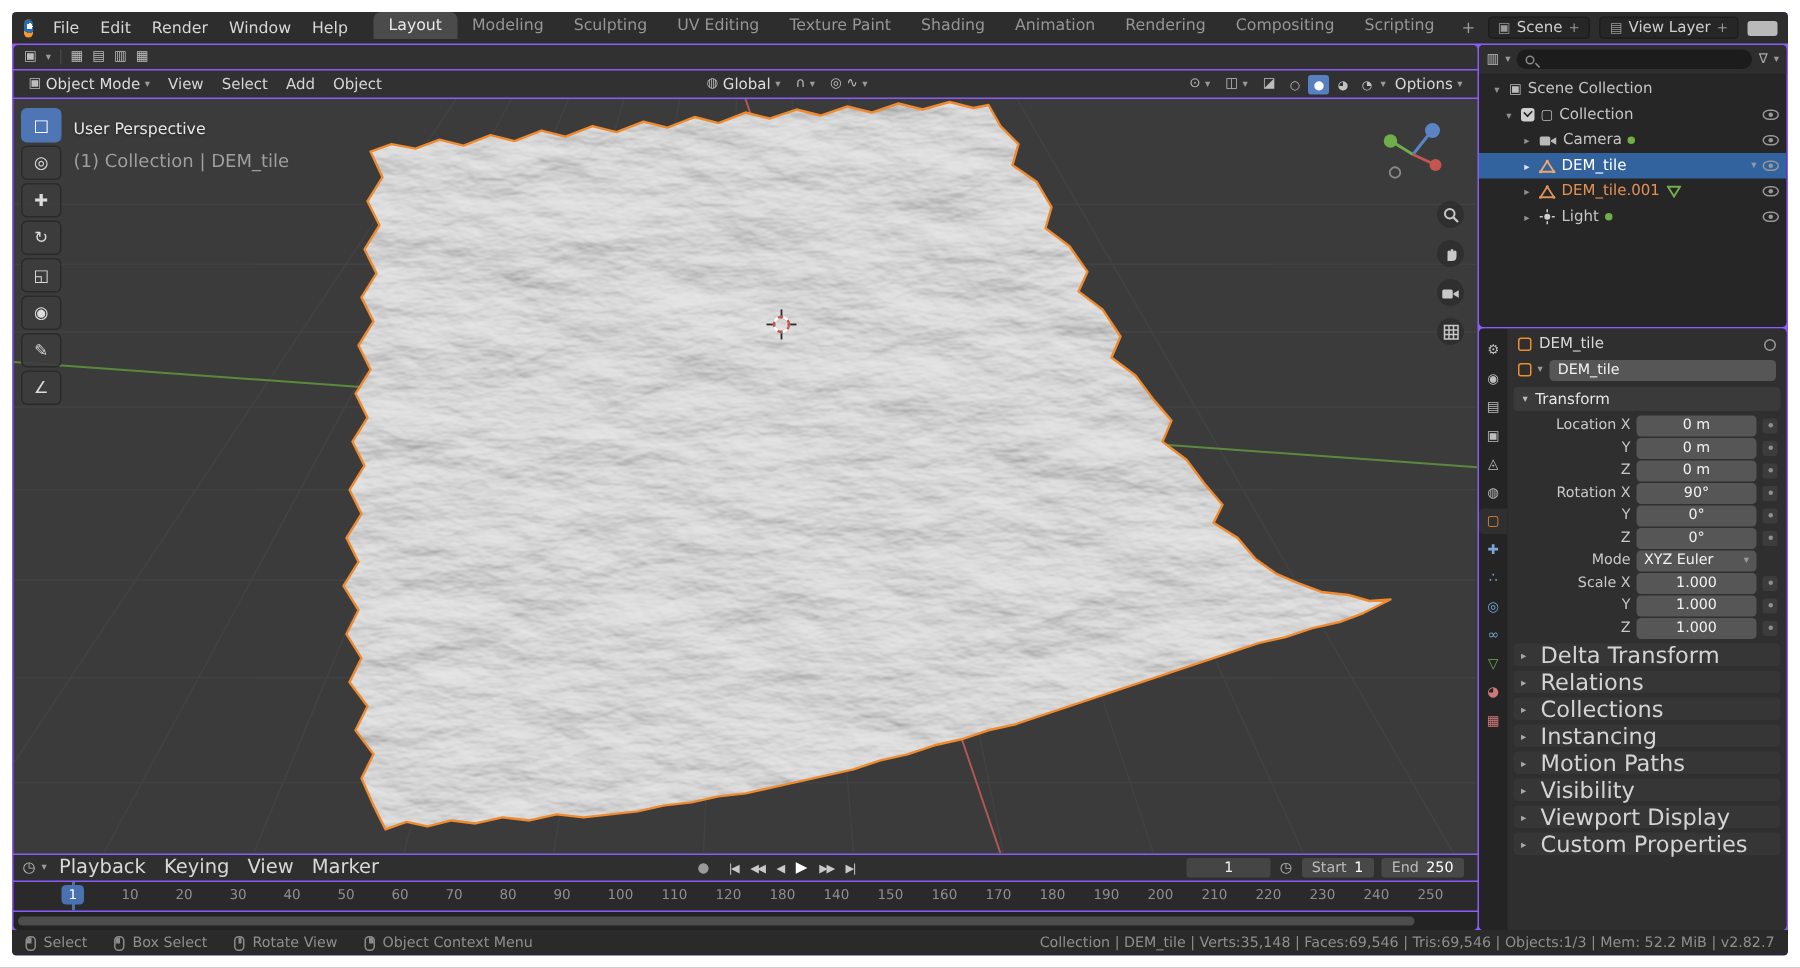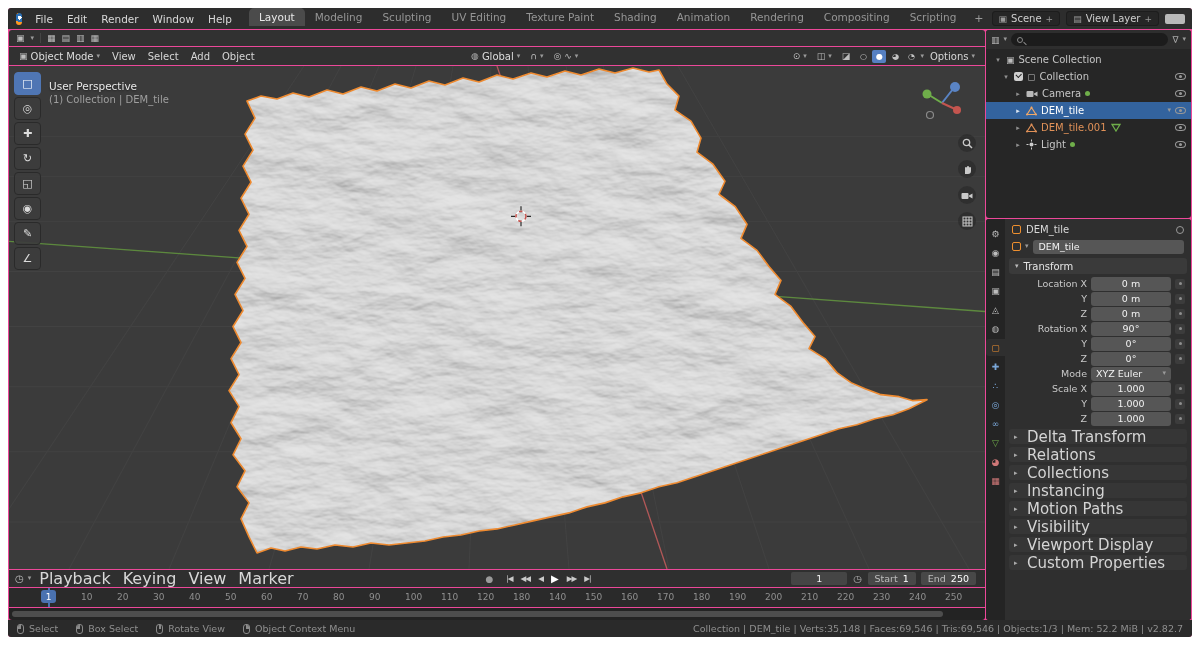--- a/index.html
+++ b/index.html
@@ -1,18 +1,18 @@
 <!DOCTYPE html>
 <html><head>
 <meta charset="utf-8">
 <style>
 *{box-sizing:border-box;margin:0;padding:0}
 html,body{width:1200px;height:645px;background:#ffffff;overflow:hidden}
 body{font-family:"DejaVu Sans",sans-serif;font-size:11px;color:#cfcfcf}
-.app{position:absolute;left:8px;top:8px;width:1184px;height:629px;background:#ec4899;border-radius:3px;display:flex;flex-direction:column;overflow:hidden}
+.app{position:absolute;left:8px;top:8px;width:1184px;height:629px;background:#8b5cf6;border-radius:3px;display:flex;flex-direction:column;overflow:hidden}
 
 
 .topbar{height:21px;background:#2d2d2d;display:flex;align-items:center;flex:0 0 auto}
 .blogo{width:16px;height:12px;margin:0 6px 0 8px;border-radius:6px;background:radial-gradient(circle at 62% 38%,#ffffff 0 2px,#2a6fb5 2px 4.5px,#ff9821 4.5px)}
 .menus{display:flex}
 .menu{padding:2px 7px;color:#d8d8d8;font-size:10.5px;white-space:nowrap}
 .tabs{display:flex;margin-left:10px;height:100%;align-items:flex-start}
 .wtab{padding:3px 10px;font-size:10.5px;color:#969696;border-radius:5px 5px 0 0;white-space:nowrap}
 .tabs .wtab:first-child{background:#4b4b4b;color:#e9e9e9}
 .wtab-add{color:#9a9a9a;padding:0 8px;font-size:11px}
@@ -37,33 +37,33 @@
 .spacer{flex:1}
 .ball{width:14px;height:13px;border-radius:2px;display:flex;align-items:center;justify-content:center;font-size:8px;color:#c3c3c3}
 .ball.active{background:#5680c2;color:#ffffff}
 .opts{color:#d6d6d6;display:flex;gap:3px;align-items:center;padding:0 4px}
 
 
 .viewport{flex:1;position:relative;background:#3b3b3b;overflow:hidden;min-height:0}
 svg.scene{position:absolute;inset:0;width:100%;height:100%;display:block}
 .vp-text{position:absolute;left:40px;top:14px;pointer-events:none}
 .vp-persp{font-size:10.5px;color:#e8e8e8;text-shadow:0 1px 2px rgba(0,0,0,.45)}
-.vp-crumb{font-size:10px;color:#9f9f9f;margin-top:2px}
+.vp-crumb{font-size:12px;color:#9f9f9f;margin-top:8px}
 .toolcol{position:absolute;left:5px;top:6px;display:flex;flex-direction:column;gap:2px}
 .toolcol .tool-btn{width:27px;height:23px;background:rgba(61,61,61,.92);border:1px solid #2a2a2a;border-radius:4px;display:flex;align-items:center;justify-content:center;font-size:11px;color:#dcdcdc}
 .toolcol .tool-btn:first-child{background:#4f76b4;border-color:#4f76b4;color:#ffffff}
 .gizmo{position:absolute;right:16px;top:10px}
 .vp-side{position:absolute;right:9px;top:68px;display:flex;flex-direction:column;gap:8px}
 .side-btn{width:18px;height:18px;border-radius:50%;background:rgba(35,35,35,.5);display:flex;align-items:center;justify-content:center}
 
 
 .tlheader{height:17px;background:#2f2f2f;display:flex;align-items:center;padding:0 6px;font-size:10px;gap:2px;flex:0 0 auto}
 .tl-ico{font-size:10px;color:#b5b5b5;margin-right:2px}
 .tlmenus{display:flex}
-.tlmenus .menu{font-size:16px;padding:1px 6px}
+.tlmenus .menu{font-size:13px;padding:1px 6px}
 .pbgroup{display:flex;align-items:center;gap:2px;margin:0 6px}
 .pbgroup .pb{padding:0 3px;font-size:7.5px;color:#c9c9c9;letter-spacing:-1px;white-space:nowrap}
 .pbgroup .pb:nth-child(4){font-size:10px;color:#ffffff;letter-spacing:0}
 .rec{font-size:9px;color:#9a9a9a;margin-right:2px}
 .framebox{width:56px;height:13px;background:#454545;border-radius:2px;color:#f0f0f0;font-size:9.5px;display:flex;align-items:center;justify-content:center;margin-left:6px}
 .clockico{font-size:9.5px;color:#b5b5b5;margin:0 4px}
 .sepill{display:flex;gap:5px;background:#484848;border-radius:2px;height:13px;align-items:center;padding:0 7px;font-size:9.5px;margin-right:3px;white-space:nowrap}
 .sepill .pl{color:#bdbdbd}.sepill .pv{color:#ffffff}
 .tlruler{height:19px;background:#2a2a2a;position:relative;overflow:hidden;flex:0 0 auto}
 .ticks{position:absolute;left:72px;top:4px;display:flex}

